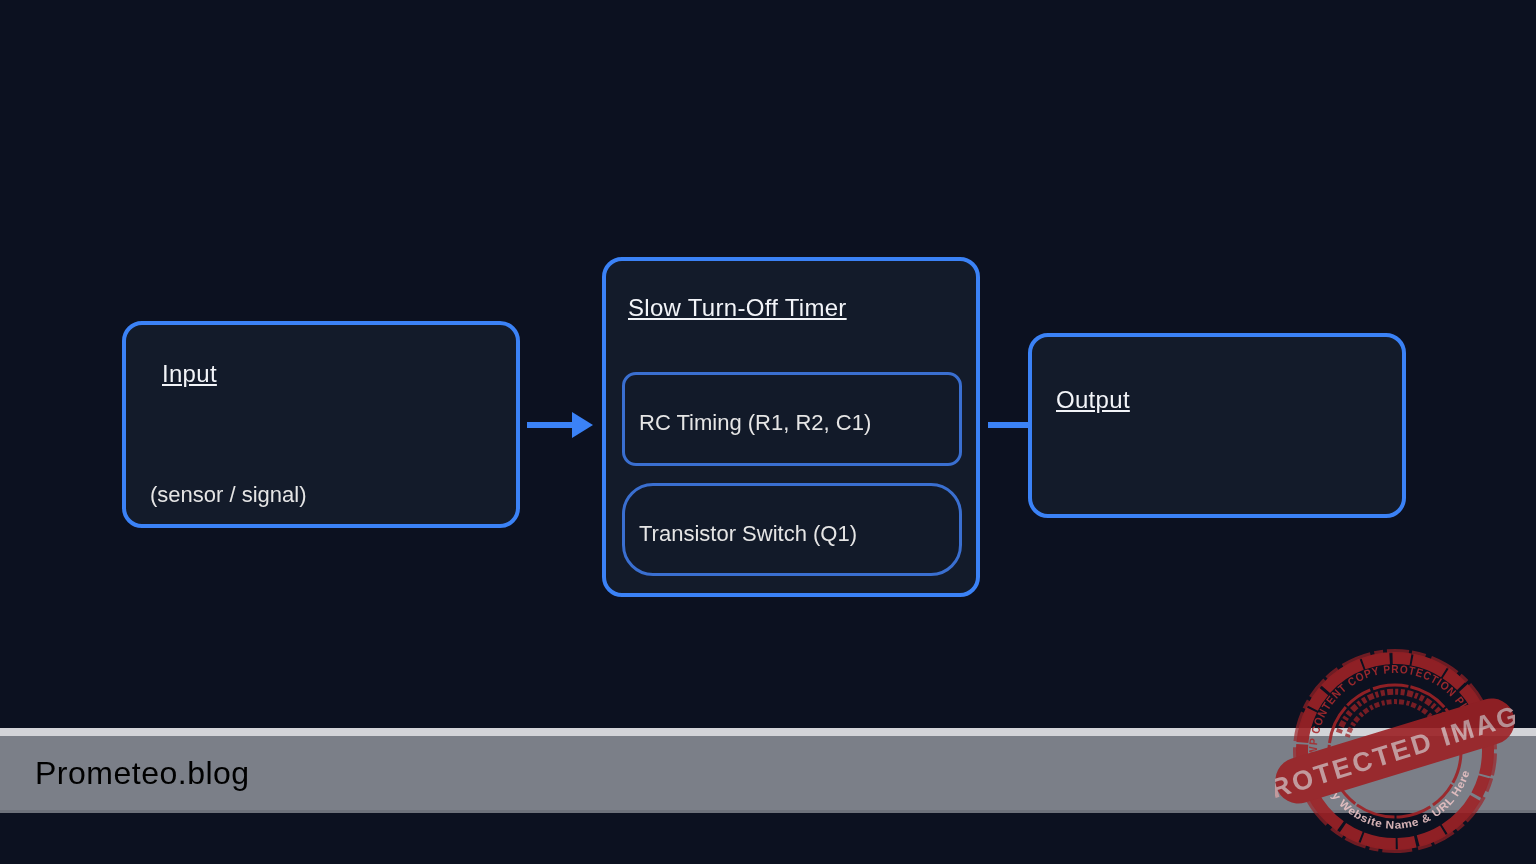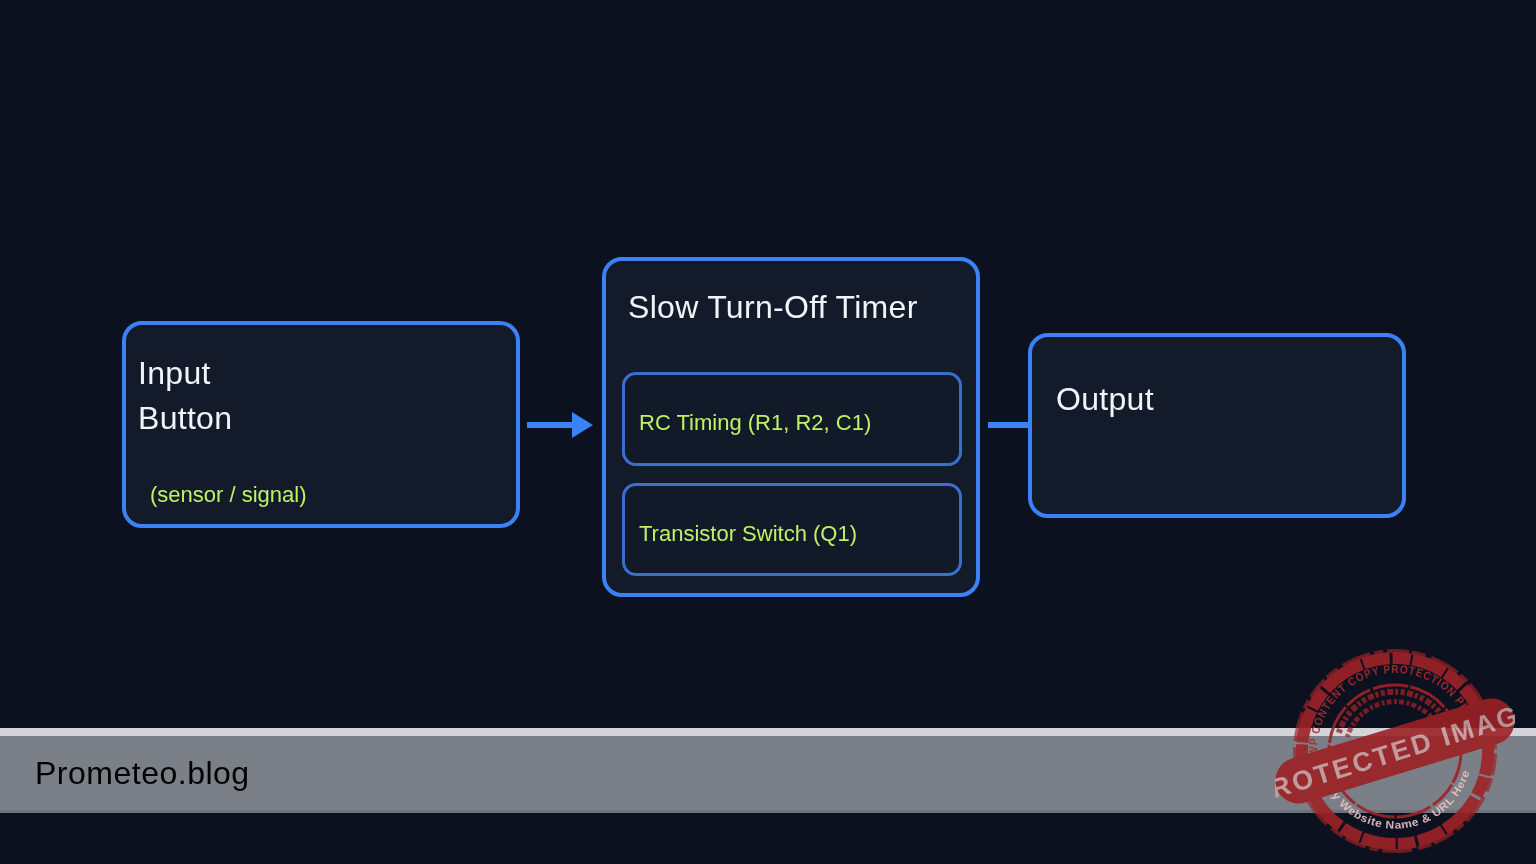--- a/index.html
+++ b/index.html
@@ -11,54 +11,55 @@
     font-family:"Liberation Sans", sans-serif;
   }
 
   
   .box {
     position:absolute;
     background:#131b2a;
     border:4px solid #3b82f6;
     border-radius:20px;
   }
-  #input-box  { left:122px;  top:321px; width:398px; height:207px; padding:26px 12px; }
+  #input-box  { left:122px;  top:321px; width:398px; height:207px; padding:26px 36px; }
   #timer-box  { left:602px;  top:257px; width:378px; height:340px; padding:24px 22px; }
   #output-box { left:1028px; top:333px; width:378px; height:185px; padding:40px 24px; }
 
   .box-title {
     color:#f2f4f8;
-    font-size:32px;
+    font-size:24px;
     font-weight:400;
     line-height:45px;
     letter-spacing:0.3px;
+    text-decoration:underline;
   }
   .box-note {
-    color:#bef264;
+    color:#e5e5e5;
     font-size:22px;
     font-weight:400;
   }
   #input-note  { position:absolute; left:24px; top:157px; }
   #output-note { margin-top:17px; }
 
   .subbox {
     position:absolute;
     left:16px;
     width:340px;
     height:94px;
     border:3px solid #3a6fd0;
     border-radius:14px;
     background:#121a29;
     display:flex;
     align-items:center;
     padding-left:14px;
     padding-top:8px;
   }
   #subbox-rc { top:111px; }
-  #subbox-q1 { top:222px; height:93px; }
+  #subbox-q1 { top:222px; height:93px;border-radius:31px; }
   .subbox .box-note { font-size:22px; }
 
   
   .arrow { position:absolute; width:66px; height:26px; }
   #arrow-1 { left:527px; top:412px; }
   #arrow-2 { left:988px; top:412px; }
   .arrow-line {
     position:absolute; left:0; top:10px;
     width:48px; height:6px;
     background:#3b82f6;
@@ -97,21 +98,20 @@
     left:1275px; top:631px;
     width:240px; height:240px;
     opacity:0.9;
   }
 </style>
 </head>
 <body>
 
 <div class="box" id="input-box">
   <div class="box-title">Input</div>
-  <div class="box-title">Button</div>
   <div class="box-note" id="input-note">(sensor / signal)</div>
 </div>
 
 <div class="arrow" id="arrow-1">
   <div class="arrow-line"></div>
   <div class="arrow-head"></div>
 </div>
 
 <div class="box" id="timer-box">
   <div class="box-title">Slow Turn-Off Timer</div>

